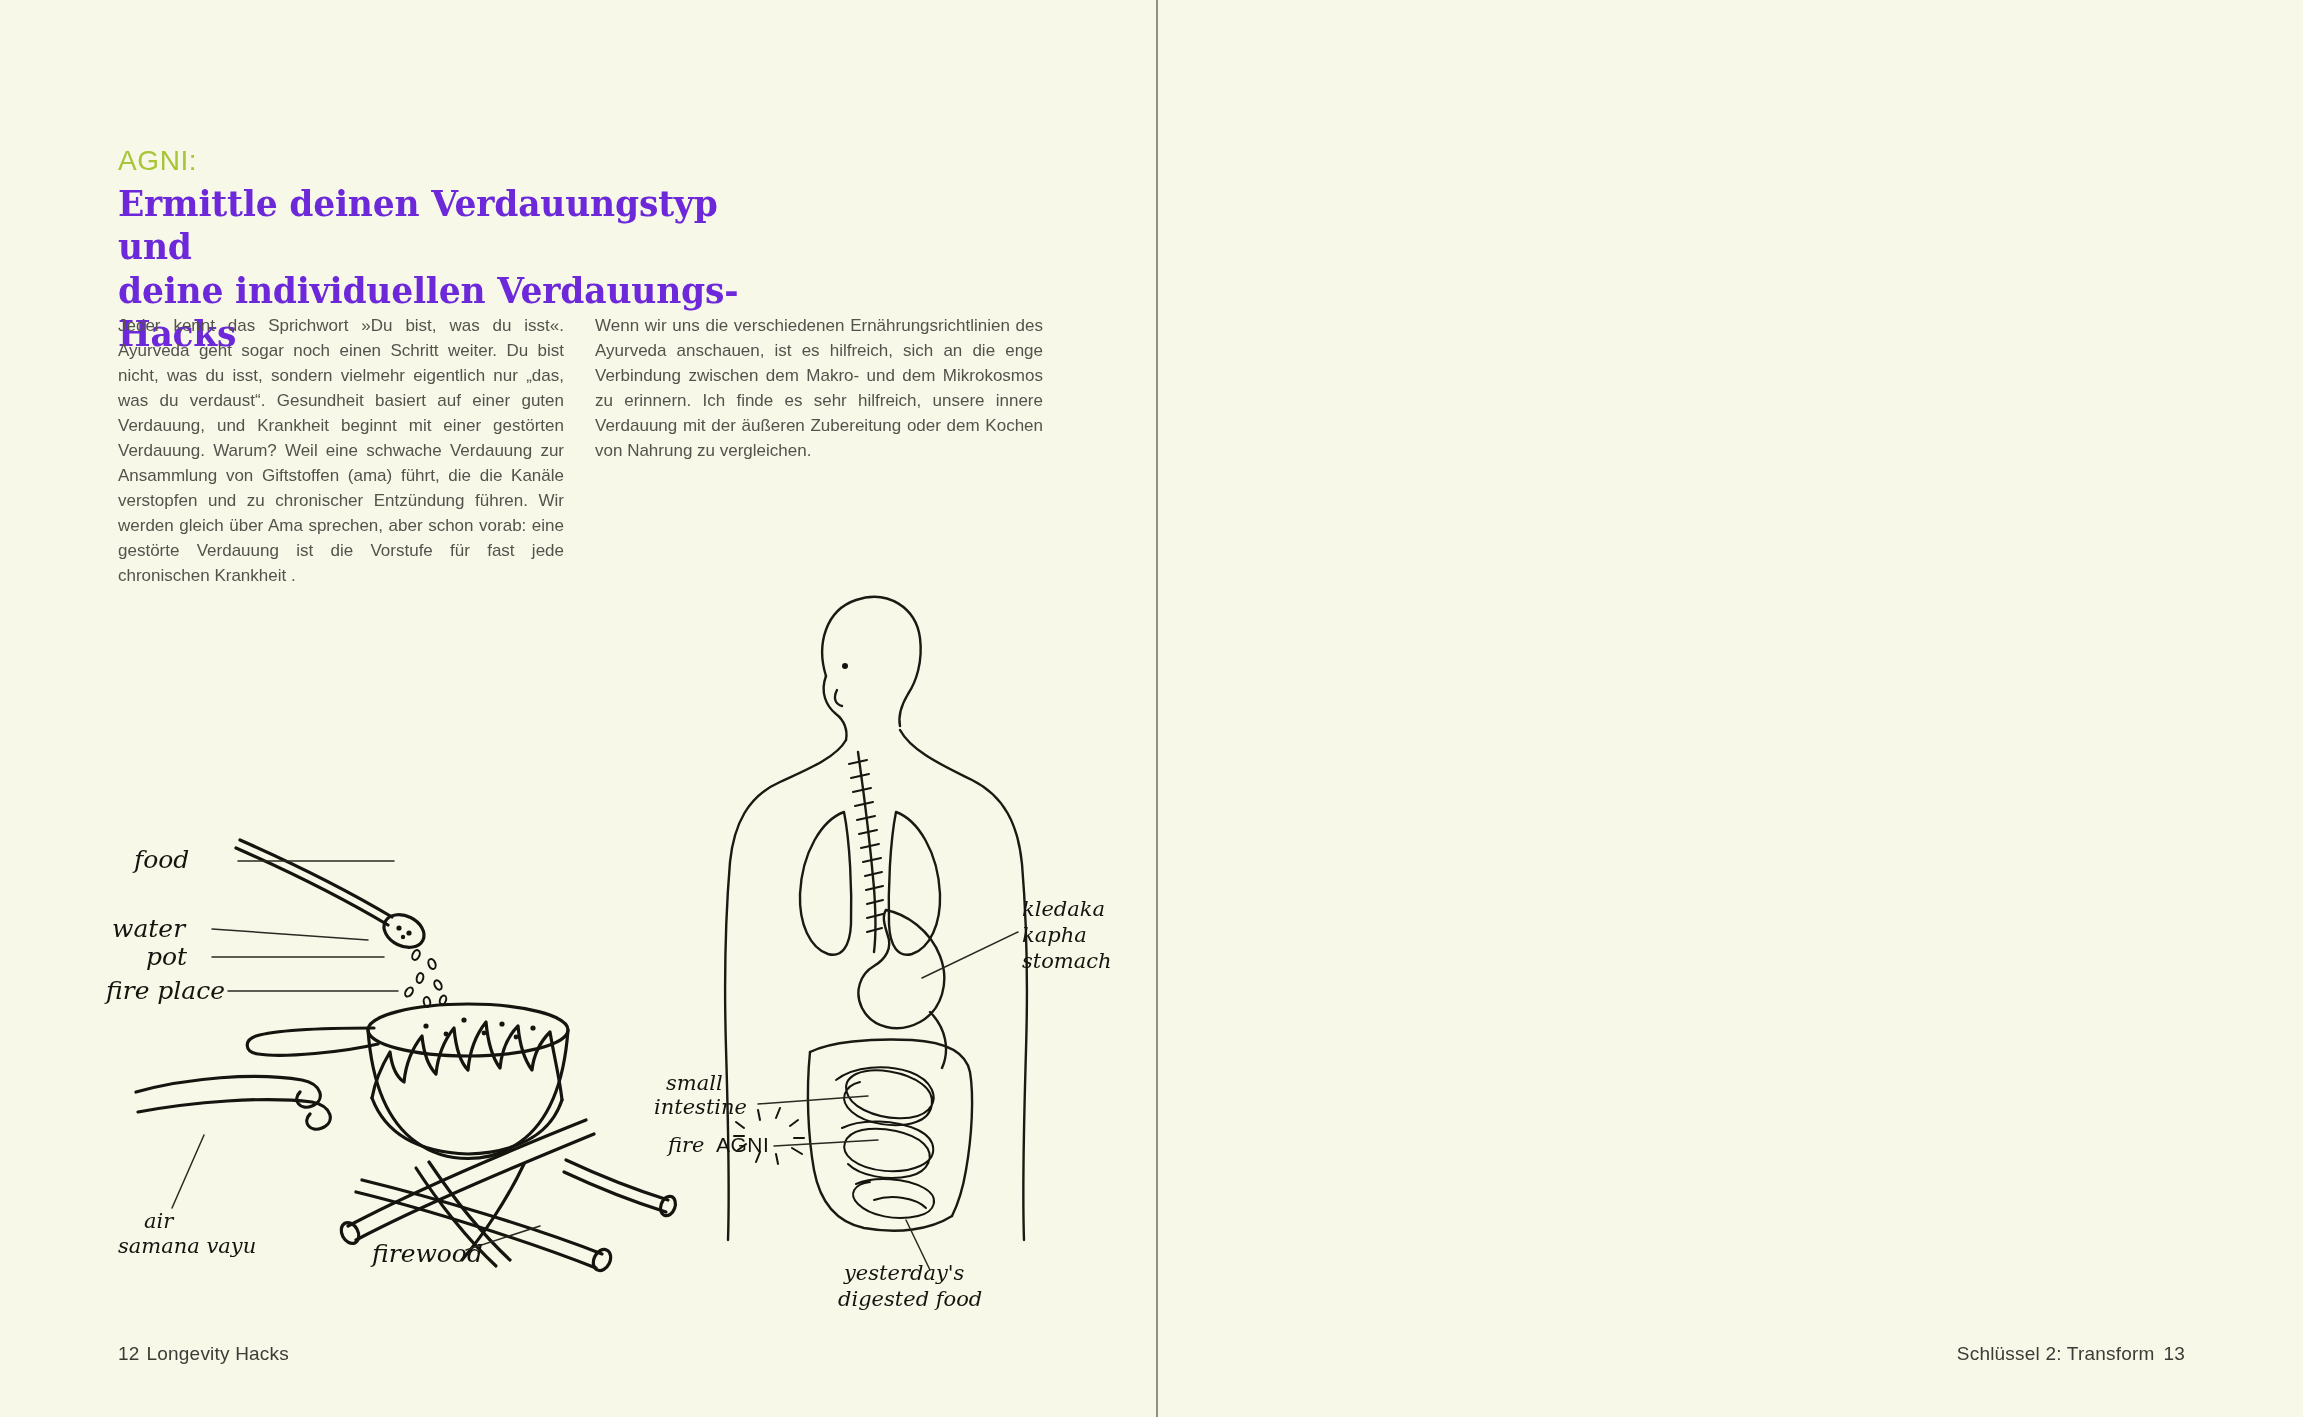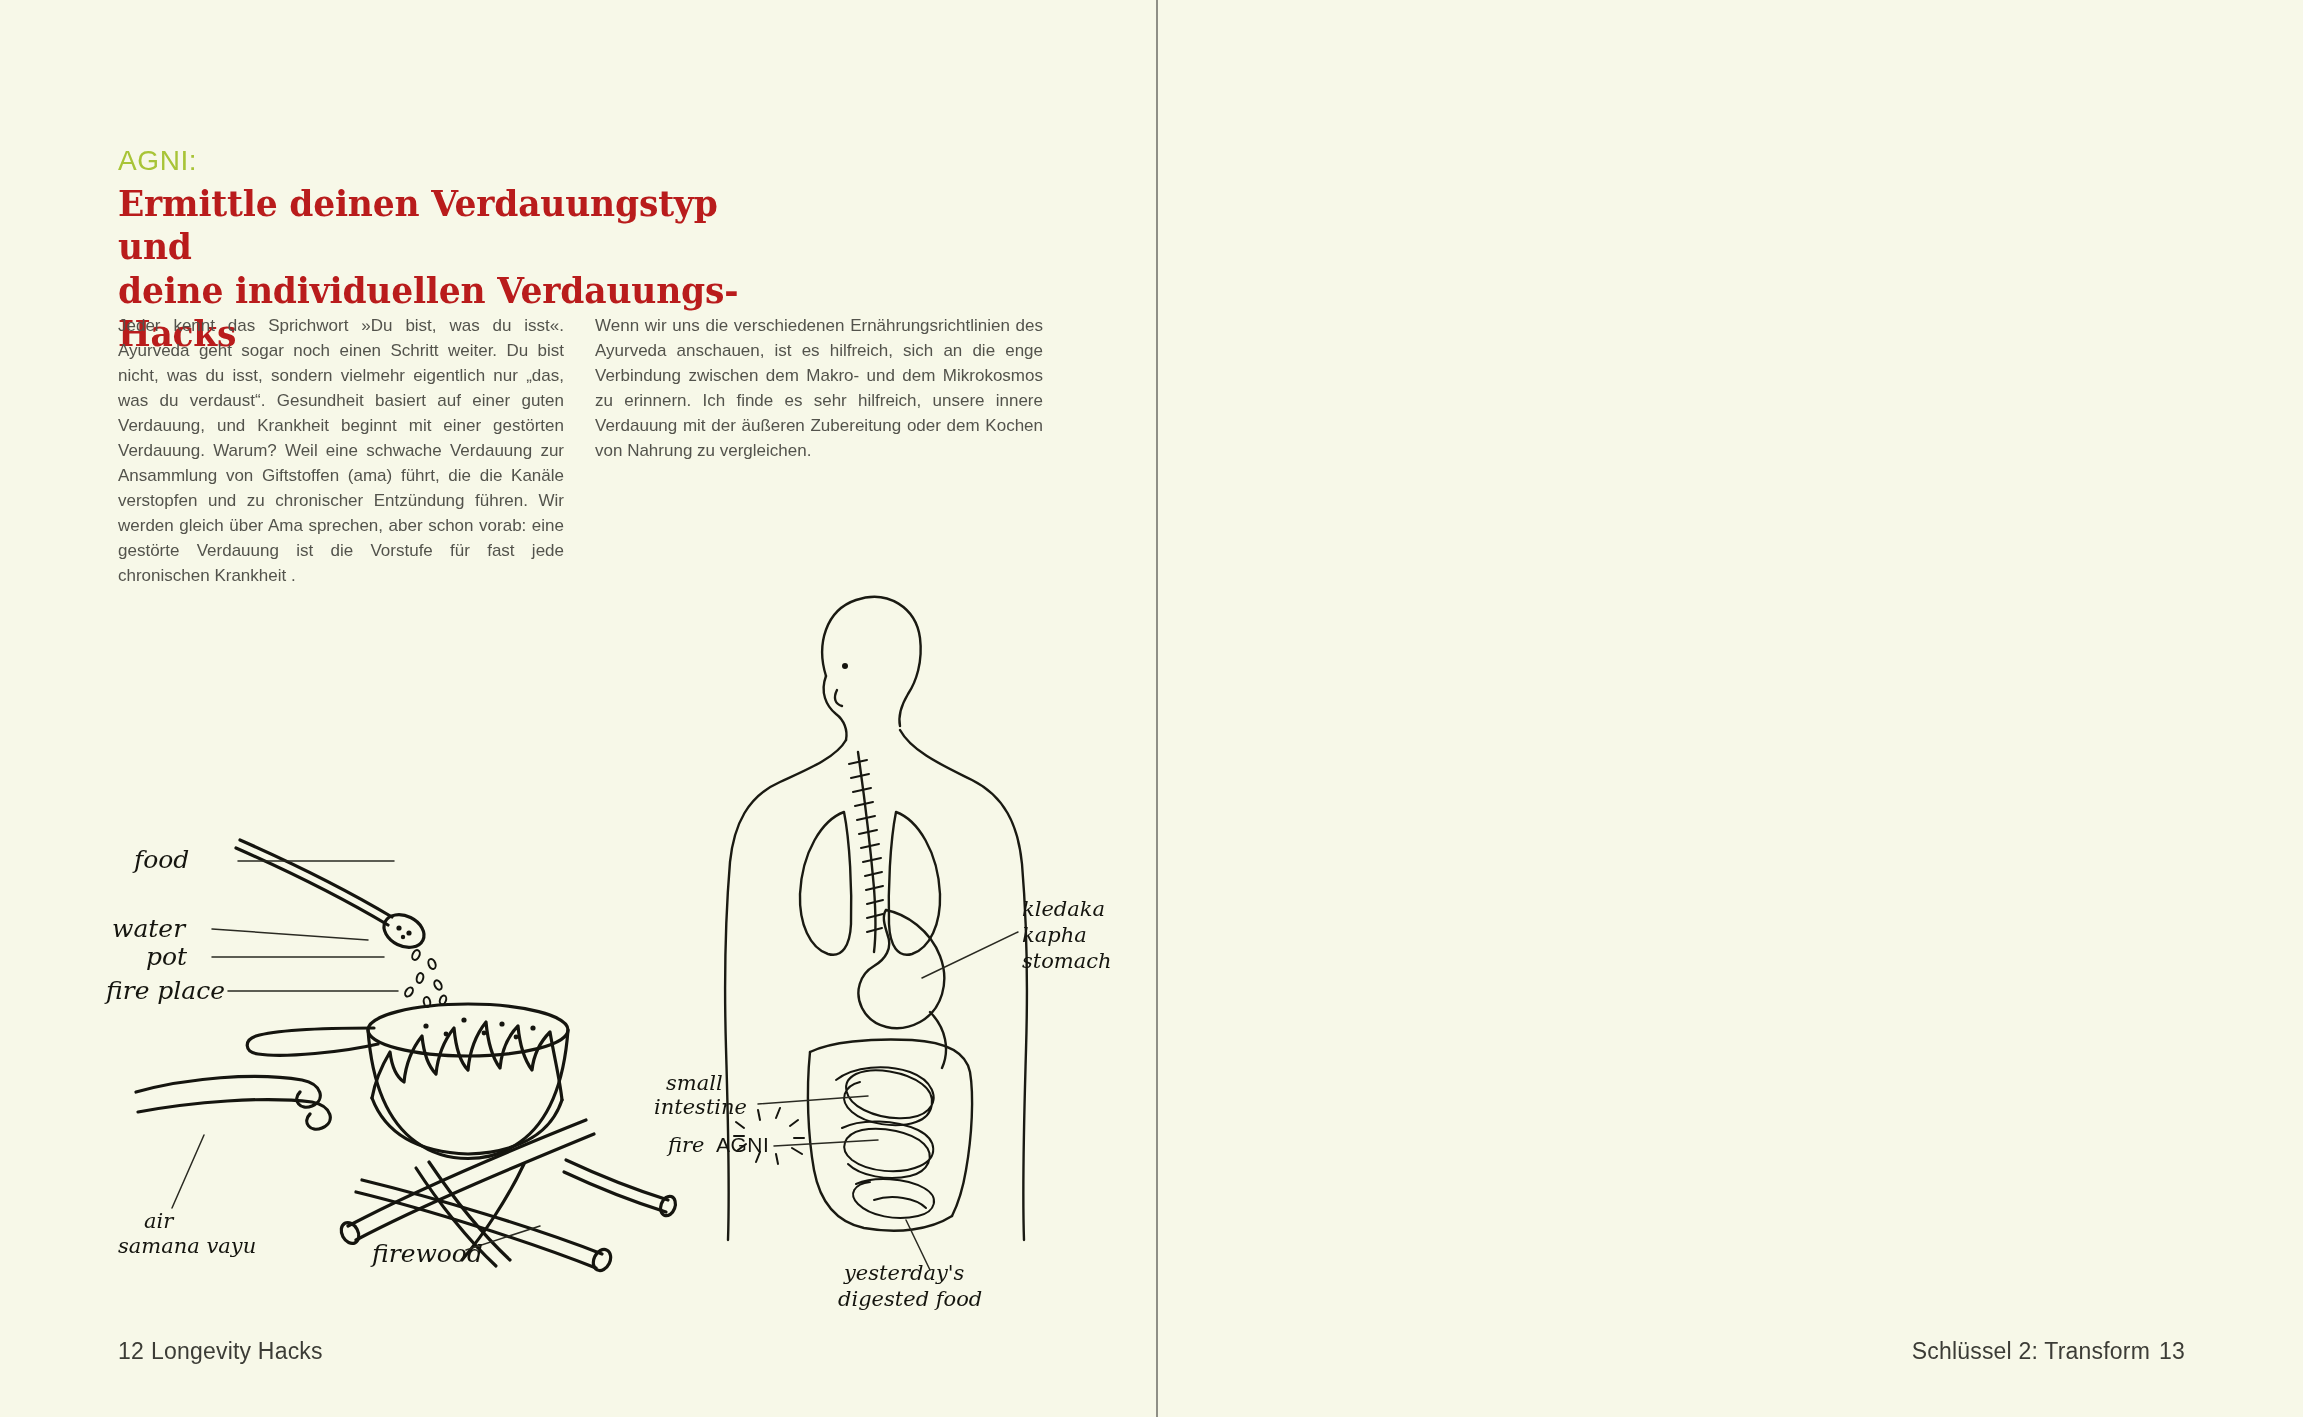--- a/index.html
+++ b/index.html
@@ -22,39 +22,39 @@
 
   
   .kicker{
     position:absolute;left:118px;top:145px;
     font-size:28px;letter-spacing:.6px;color:#a8c437;font-weight:400;
   }
   .title{
     position:absolute;left:118px;top:183px;width:640px;
     font-family:"DejaVu Serif", serif;
     font-weight:700;font-size:34.5px;line-height:1.26;
-    color:#b91c1c;letter-spacing:-0.2px;
+    color:#6d28d9;letter-spacing:-0.2px;
   }
 
   
   .body-col{
     position:absolute;
     font-size:17px;line-height:1.474;
     text-align:justify;
     color:#53534c;
     -webkit-hyphens:manual;hyphens:manual;
   }
   .l-col1{left:118px;top:313px;width:446px;}
   .l-col2{left:595px;top:313px;width:448px;}
 
   .body-col p{margin:0 0 0 0;}
 
   
   .footer{
-    position:absolute;bottom:52px;font-size:23px;color:#3c3c36;letter-spacing:.2px;
+    position:absolute;bottom:52px;font-size:19px;color:#3c3c36;letter-spacing:.2px;
   }
   .footer-left{left:118px;}
   .footer-right{right:118px;}
   .footer .num{margin-right:7px;}
   .footer-right .num{margin-right:0;margin-left:9px;}
 
   
   .illus{position:absolute;}
   .illus-stove{left:116px;top:830px;width:640px;height:440px;}
   .illus-body{left:630px;top:580px;width:520px;height:700px;text-align:right;}

